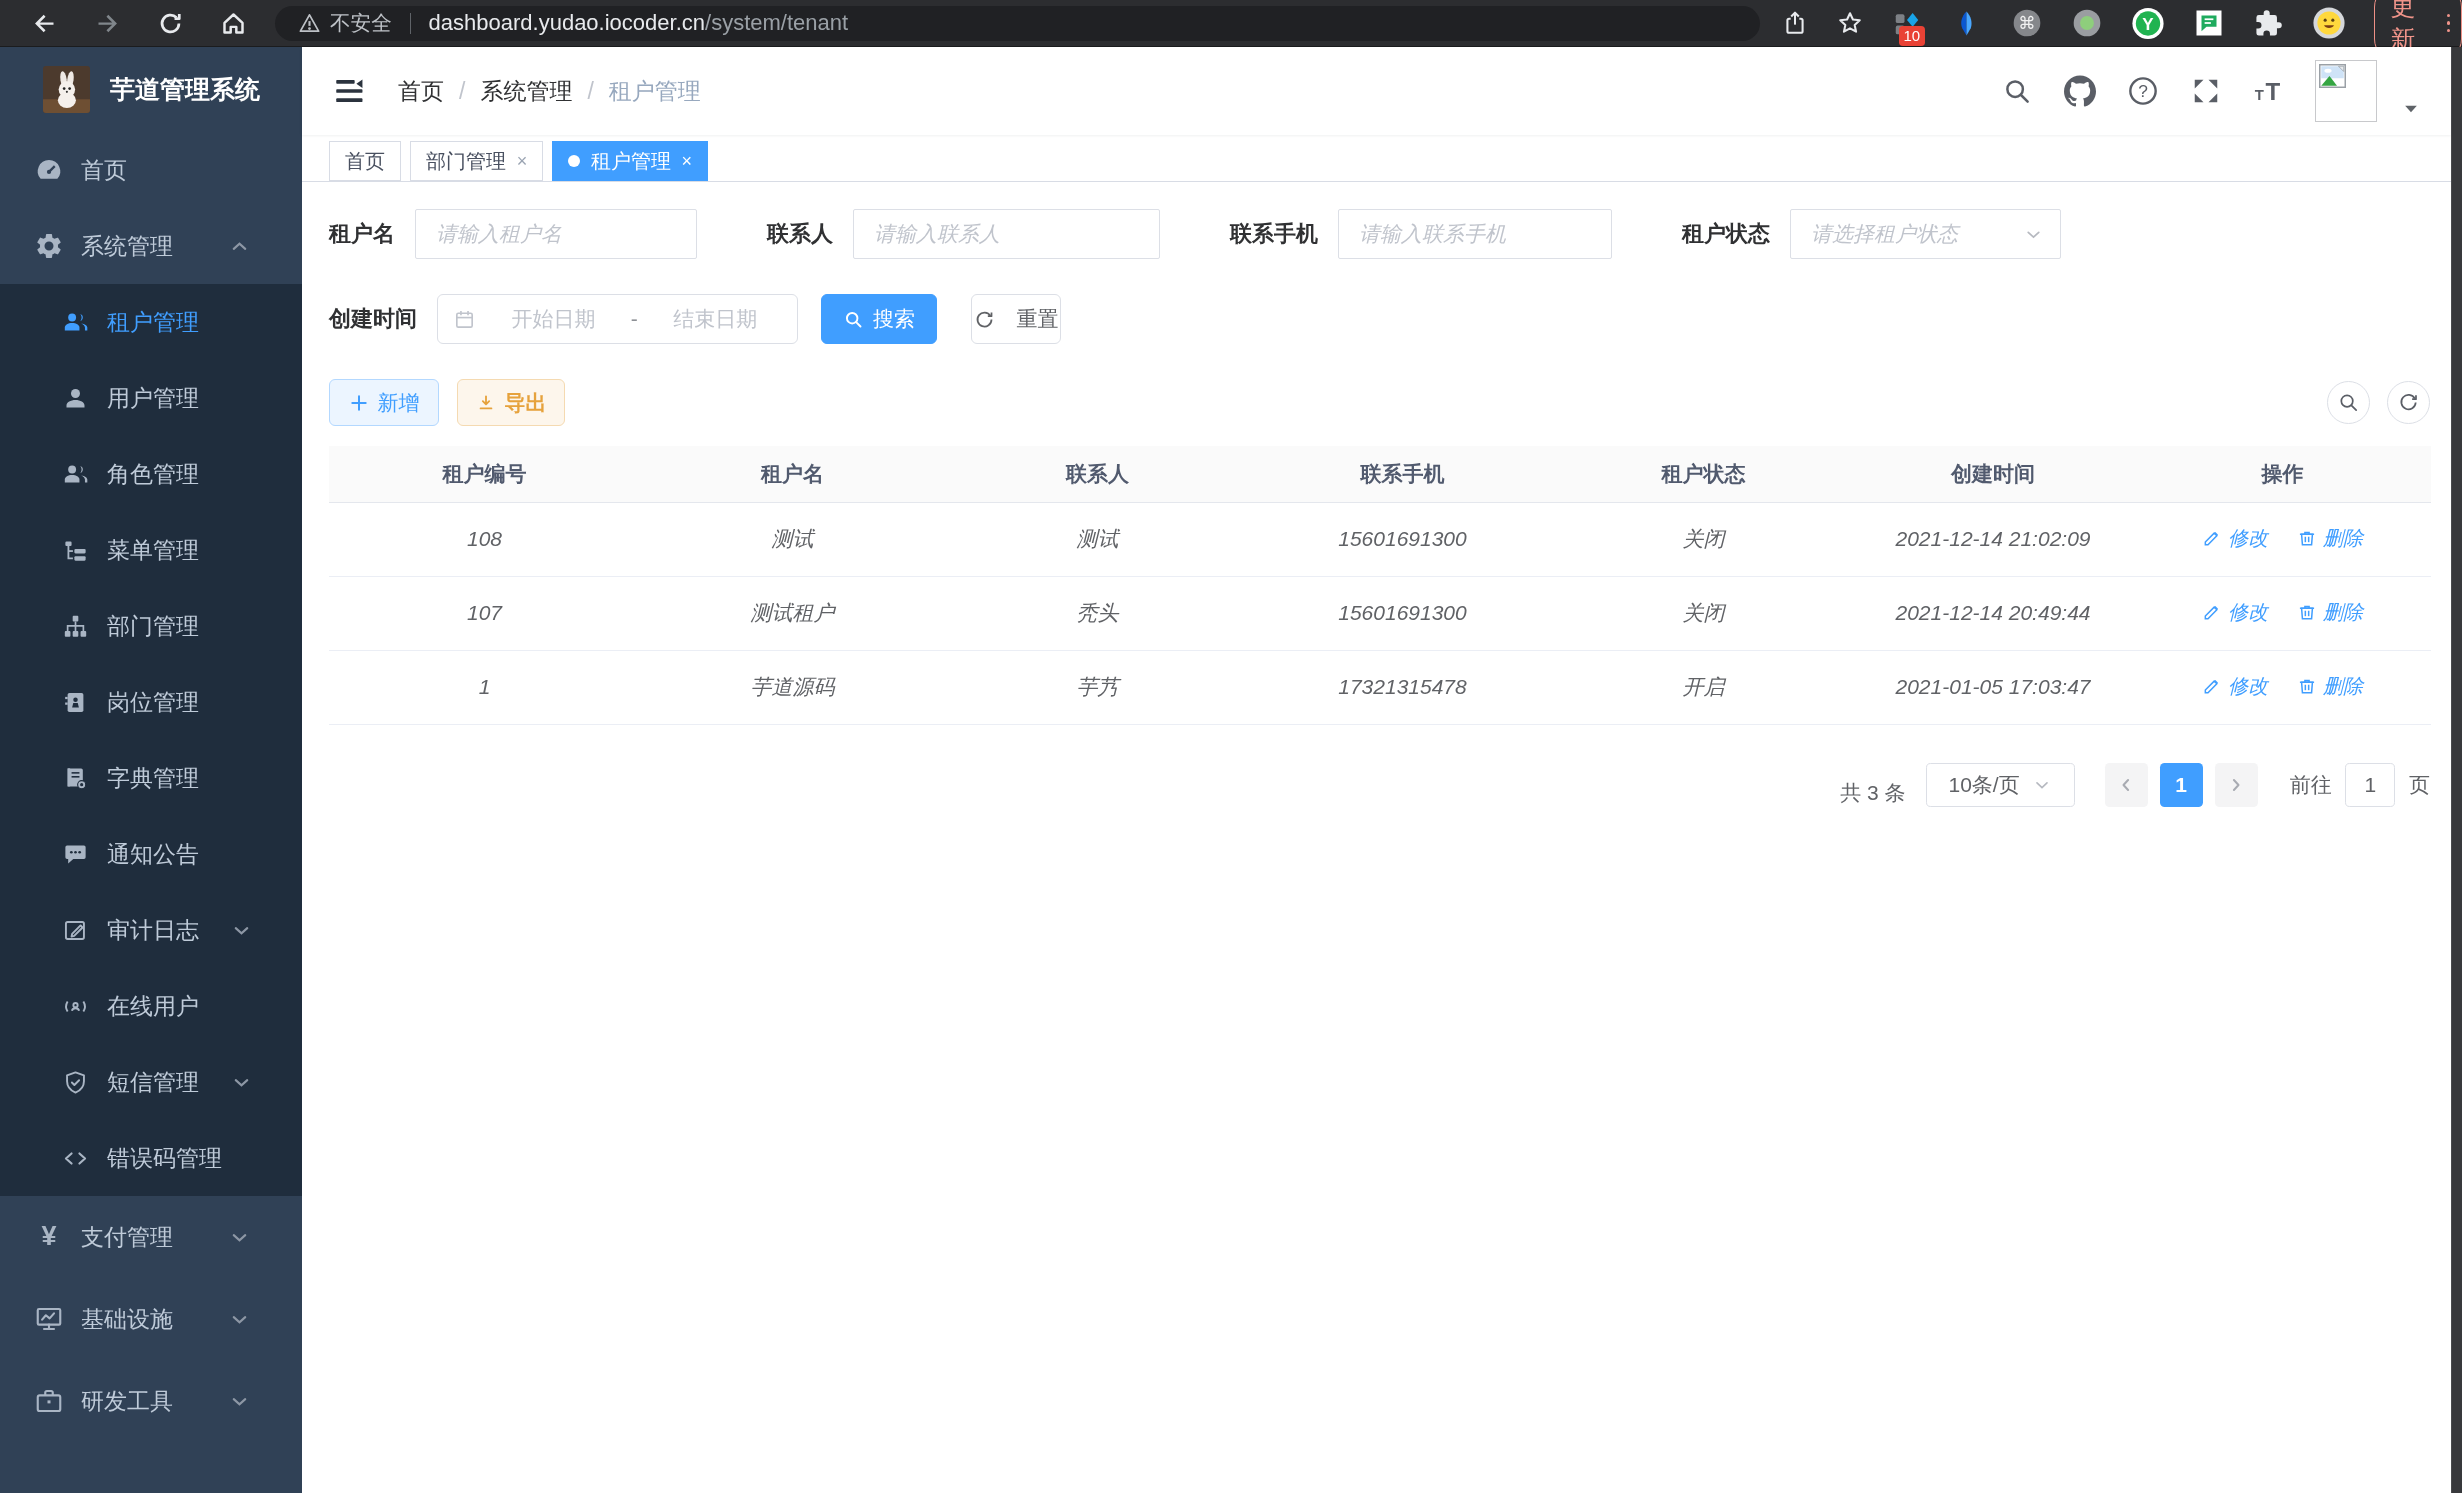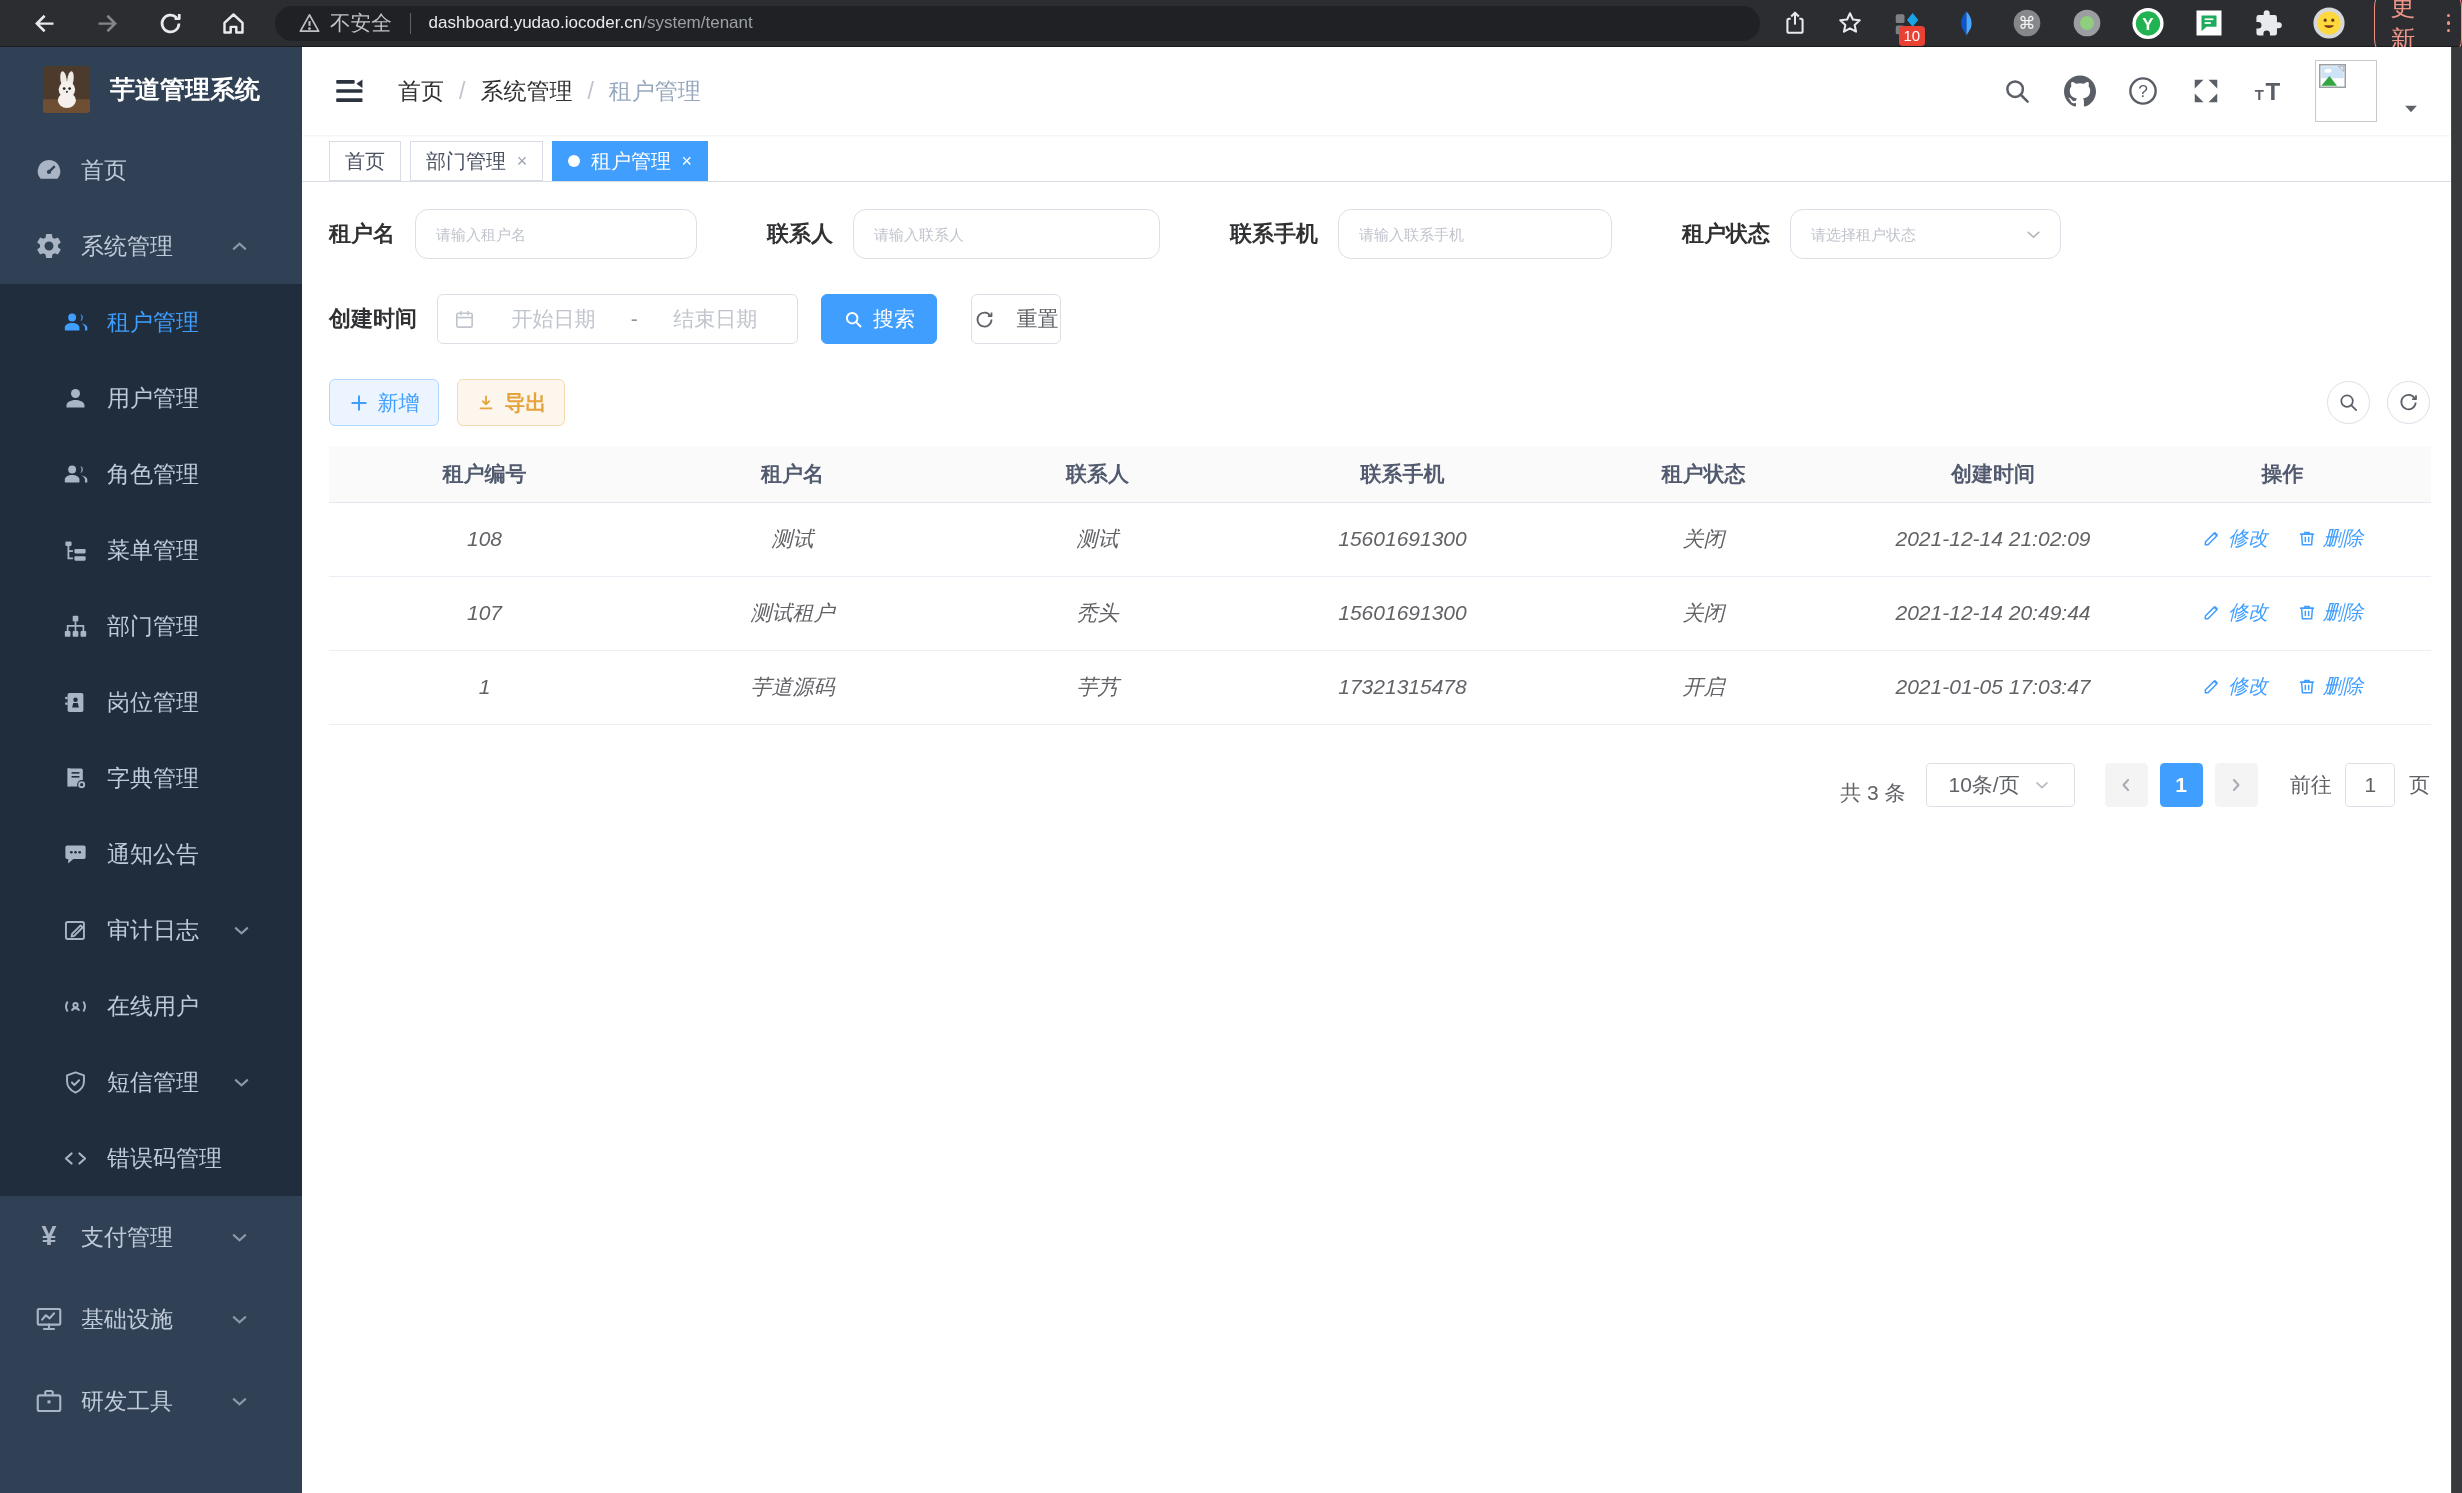--- a/index.html
+++ b/index.html
@@ -25,21 +25,21 @@
   
   .chrome-bar{position:absolute;left:0;top:0;width:2462px;height:47px;background:var(--chrome-bg);
     display:flex;align-items:center;border-bottom:0.8px solid #1b1c1e;}
   .chrome-nav{display:flex;align-items:center;gap:34px;padding:0 27px 0 30px;}
   .chrome-btn{width:29px;height:29px;color:#e8eaed;display:flex;align-items:center;justify-content:center;}
   .chrome-btn.disabled{color:#80868b;}
   .url-pill{width:1530px;height:35px;background:var(--chrome-pill);border-radius:17.5px;
     display:flex;align-items:center;padding:0 23px;gap:12px;}
   .url-security{display:flex;align-items:center;gap:9px;color:#bdc1c6;font-size:20.6px;}
   .url-divider{width:0.8px;height:21px;background:#5f6368;margin:0 6px;}
-  .url-text{font-size:17px;color:#e8eaed;white-space:nowrap;}
+  .url-text{font-size:22px;color:#e8eaed;white-space:nowrap;}
   .url-text .path{color:#9aa0a6;}
   .chrome-right{display:flex;align-items:center;gap:28px;margin-left:21px;}
   .ext-icon{width:34px;height:34px;display:flex;align-items:center;justify-content:center;position:relative;}
   .ext-badge{position:absolute;left:7.6px;bottom:-6px;background:#e94235;color:#fff;font-size:15px;
     border-radius:3.8px;padding:0.8px 4.6px;line-height:18px;}
   .update-pill{display:flex;align-items:center;gap:10.7px;border:1.5px solid #ee9086;border-radius:23px;
     padding:4.6px 10.7px 4.6px 15px;color:#f0948a;font-size:25px;}
   .dots-v{display:flex;flex-direction:column;gap:3.8px;}
   .dots-v i{width:3.8px;height:3.8px;border-radius:50%;background:#f0948a;display:block;}
 
@@ -82,22 +82,22 @@
   .tab .close{font-size:18px;color:#9aa4b2;}
   .tab.active{background:var(--accent);border-color:var(--accent);color:#fff;}
   .tab.active::before{content:"";width:12px;height:12px;border-radius:50%;background:#fff;display:inline-block;}
   .tab.active .close{color:#fff;}
 
   .content{padding:27px 21px 0 27px;}
 
   
   .filter-row{display:flex;align-items:center;margin-bottom:35px;}
   .f-label{font-size:22px;font-weight:700;color:var(--text-dark);margin-right:20px;white-space:nowrap;}
-  .f-input{height:50px;border:0.8px solid var(--border);border-radius:13px;font-size:15px;color:var(--text-main);
-    padding:0 20px;outline:none;background:#fff;}
+  .f-input{height:50px;border:0.8px solid var(--border);border-radius:2px;font-size:21px;color:var(--text-main);
+    padding:0 20px;outline:none;background:#fff;font-style:italic;}
   .f-input::placeholder{color:var(--placeholder);}
   .f-group{display:flex;align-items:center;}
   .f-select{position:relative;display:flex;align-items:center;}
   .f-select .f-input{width:271px;padding-right:53px;}
   .f-select .sel-arrow{position:absolute;right:17px;color:#b6b9c0;pointer-events:none;}
   .daterange{width:361px;height:50px;border:0.8px solid var(--border);border-radius:6px;display:flex;align-items:center;
     padding:0 15px;gap:10.7px;font-size:21px;color:var(--placeholder);}
   .daterange .ph{flex:1;text-align:center;white-space:nowrap;}
   .daterange .cal{color:#c0c4cc;flex:none;}
   .btn{height:50px;border-radius:6px;display:inline-flex;align-items:center;justify-content:center;

